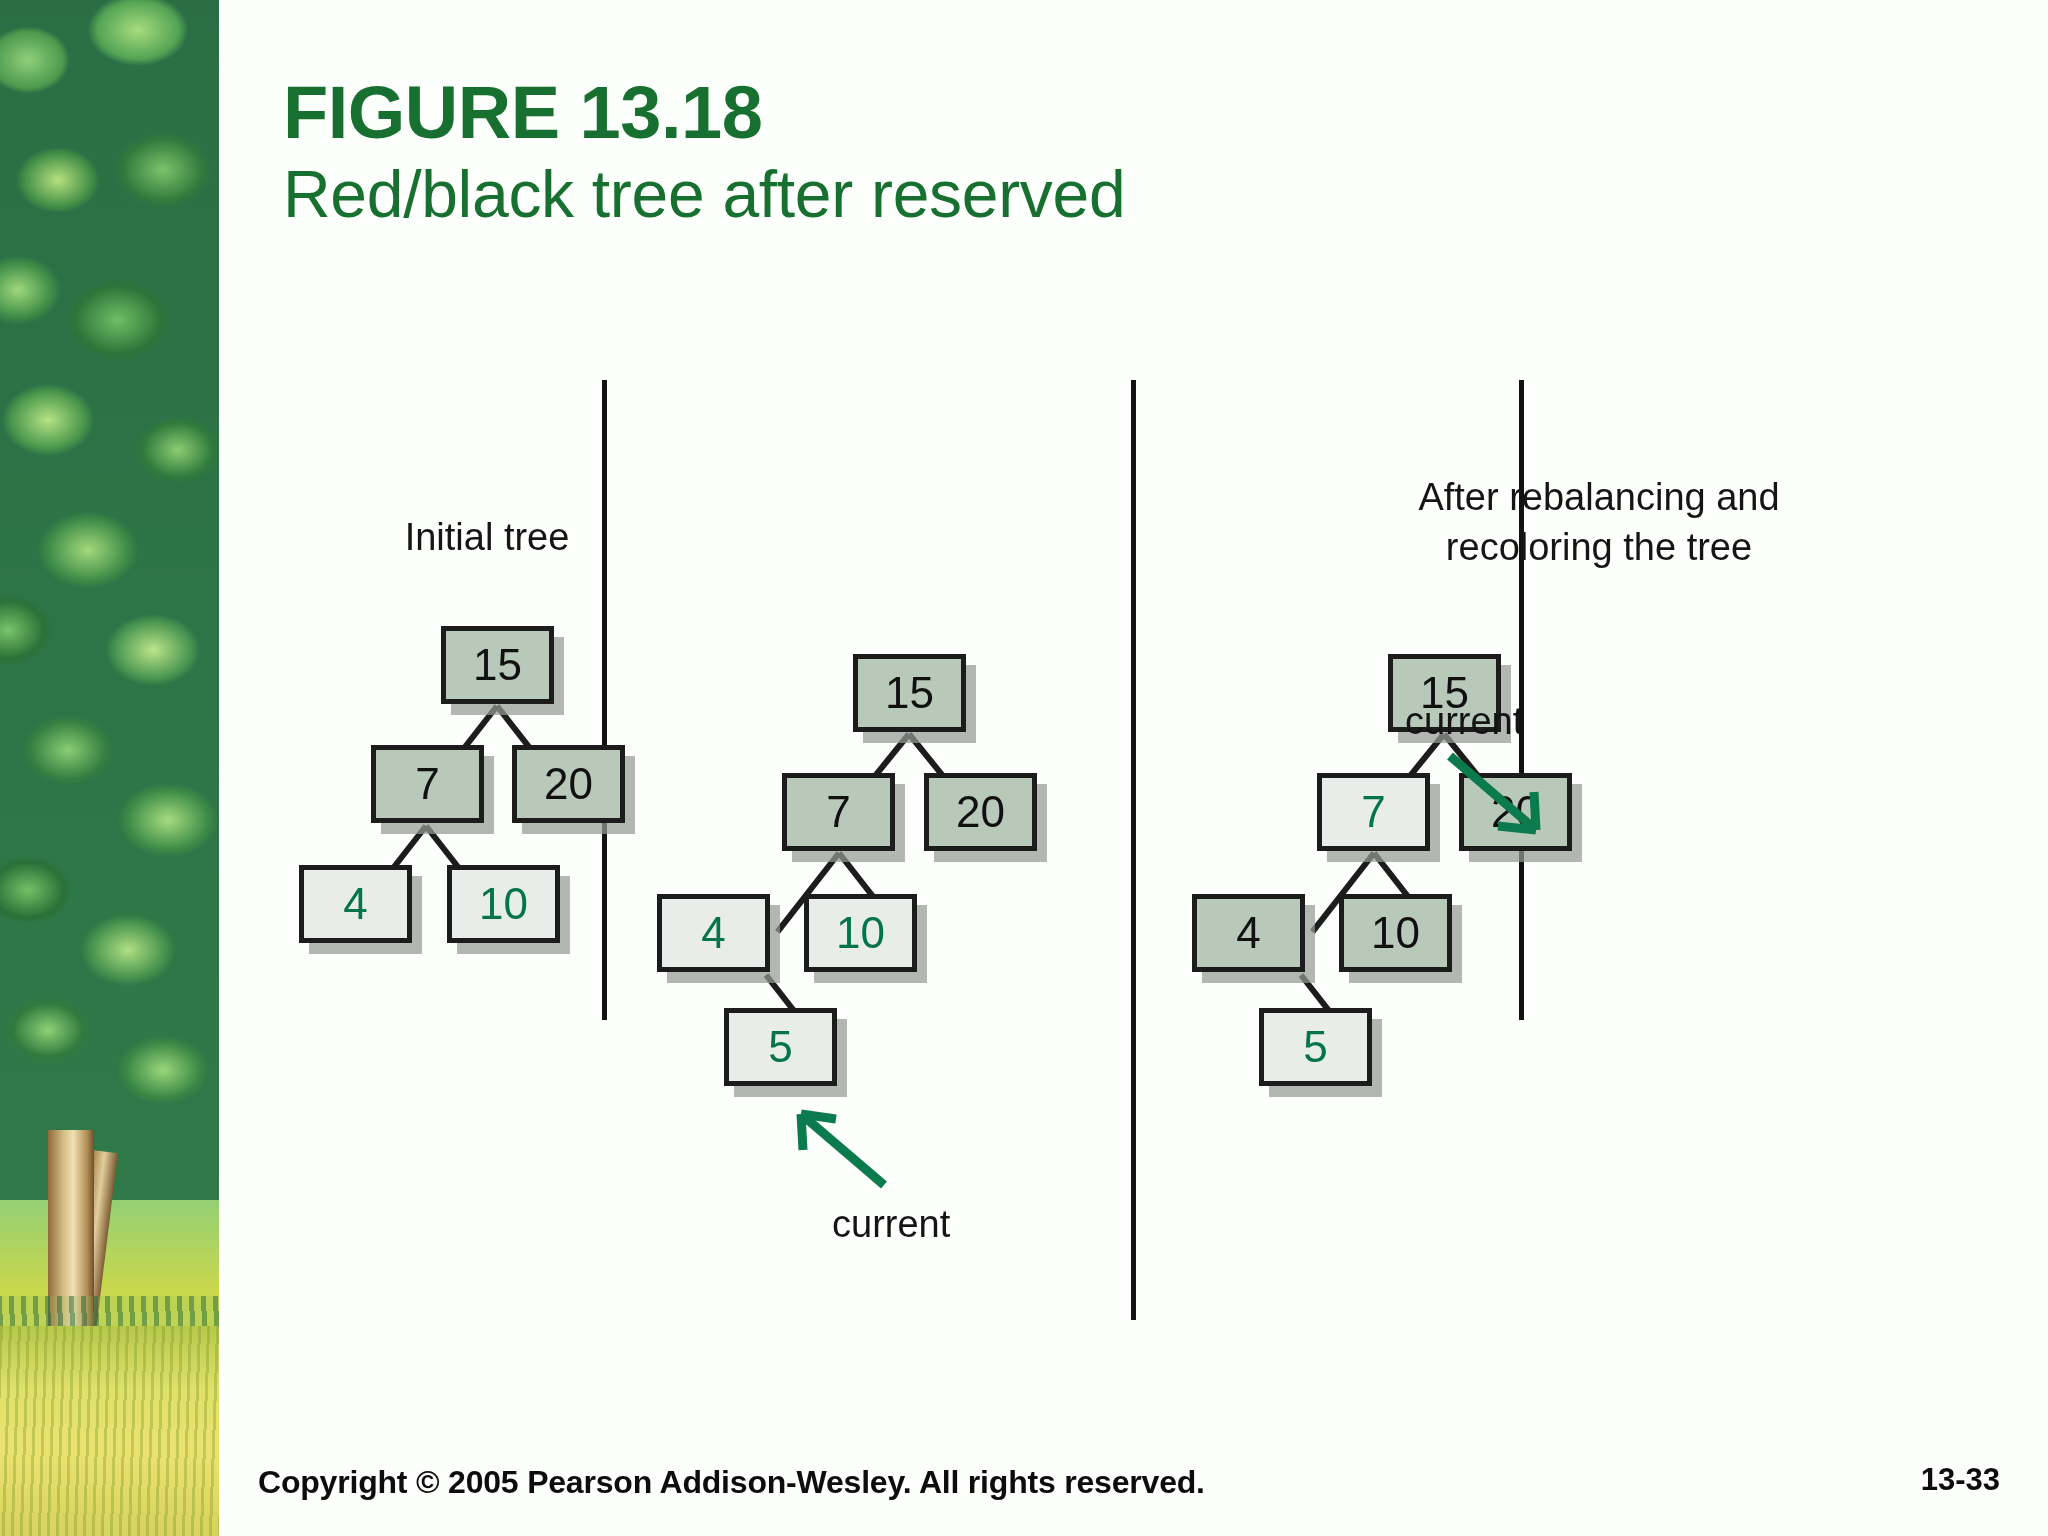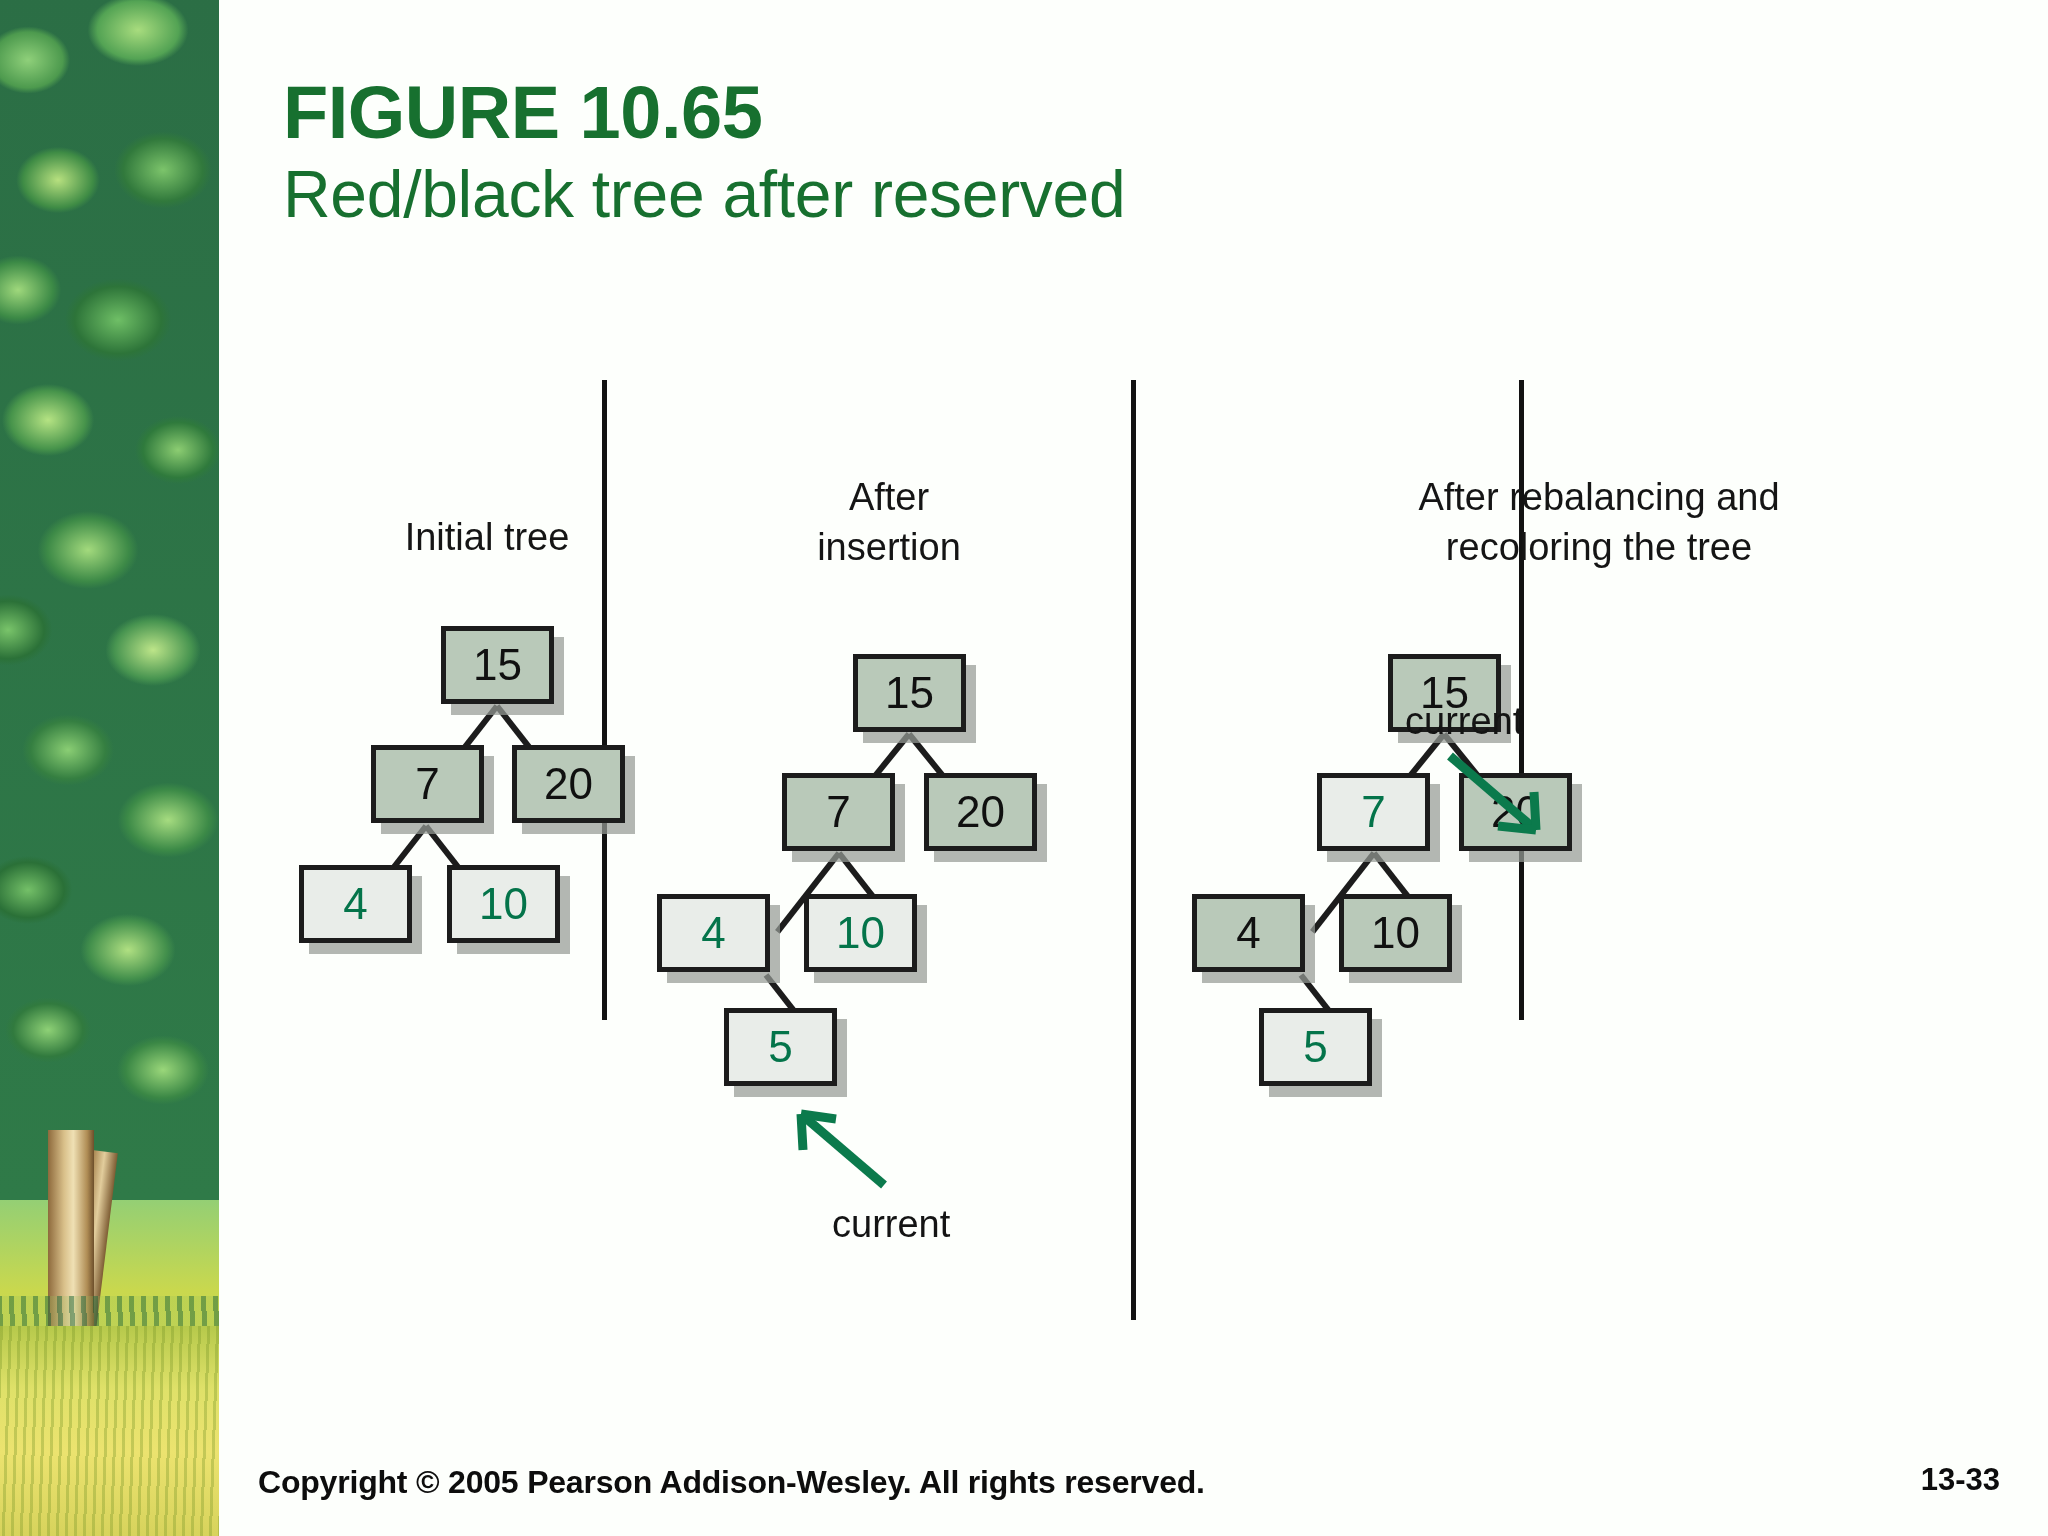--- a/index.html
+++ b/index.html
@@ -72,32 +72,30 @@
 <div id="sidebar">
   <div class="sky"></div>
   <div class="canopy"></div>
   <div class="branch"></div>
   <div class="trunk"></div>
   <div class="shrub"></div>
   <div class="grass"></div>
 </div>
 
 <div id="heading">
-  <div id="fig-title">FIGURE 10.65</div>
+  <div id="fig-title">FIGURE 13.18</div>
   <div id="fig-subtitle">Red/black tree after reserved</div>
 </div>
 
 <div id="figure">
   <div class="divider" style="left:383px;top:-20px;height:640px;"></div>
   <div class="divider" style="left:912px;top:-20px;height:940px;"></div>
   <div class="divider" style="left:1300px;top:-20px;height:640px;"></div>
 
   <div class="panel-title" style="left:98px;top:112px;width:340px;">Initial tree</div>
-  <div class="panel-title" style="left:480px;top:72px;width:380px;">After
-insertion</div>
   <div class="panel-title" style="left:1070px;top:72px;width:620px;">After rebalancing and
 recoloring the tree</div>
 
   <div>
     <div class="edge" style="left:278px;top:303px;width:97px;transform:rotate(128deg);"></div>
     <div class="edge" style="left:278px;top:303px;width:100px;transform:rotate(52deg);"></div>
     <div class="edge" style="left:207px;top:423px;width:98px;transform:rotate(128deg);"></div>
     <div class="edge" style="left:207px;top:423px;width:98px;transform:rotate(52deg);"></div>
 
     <div class="node black" style="left:222px;top:226px;width:113px;height:78px;">

